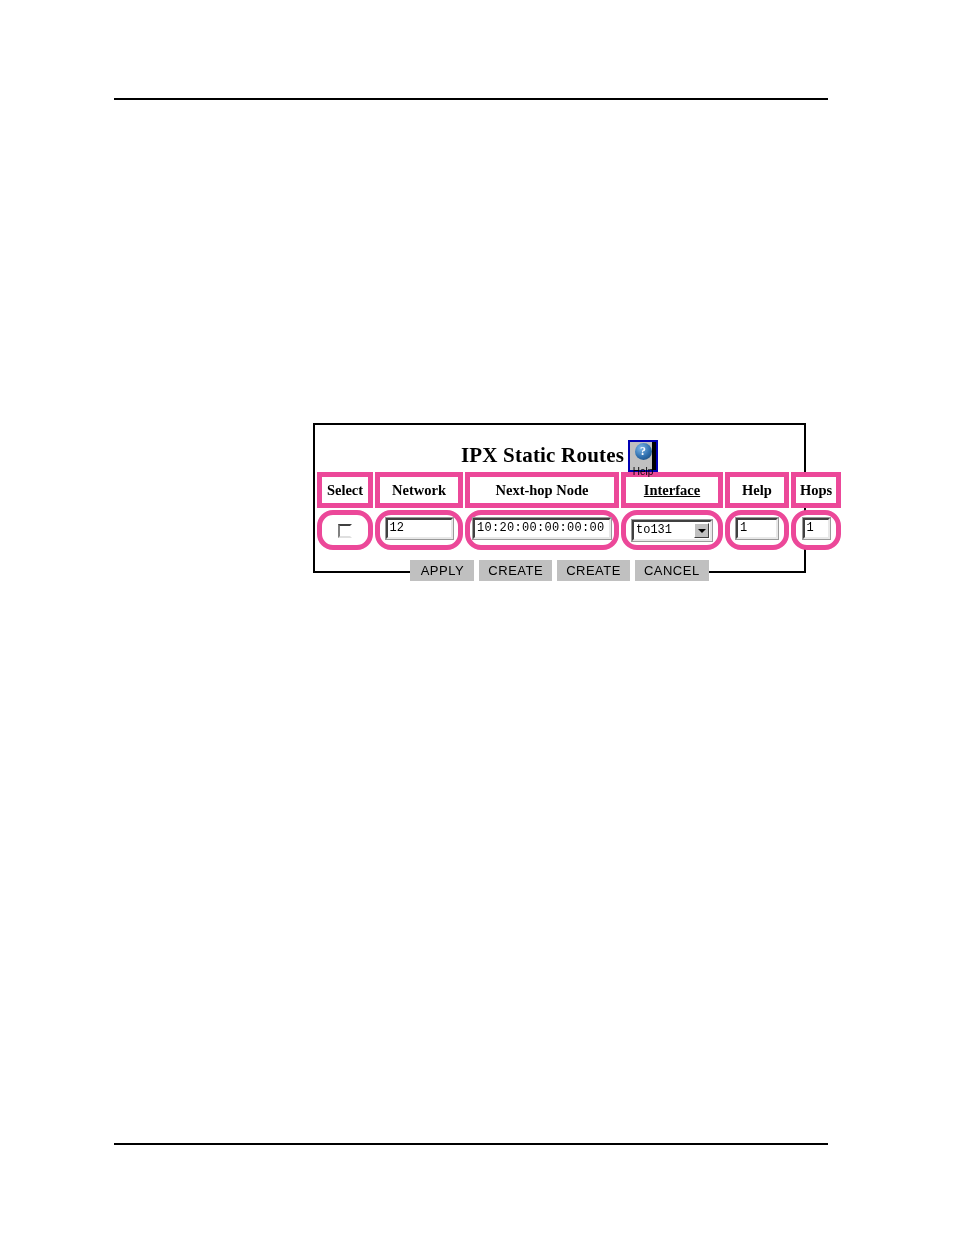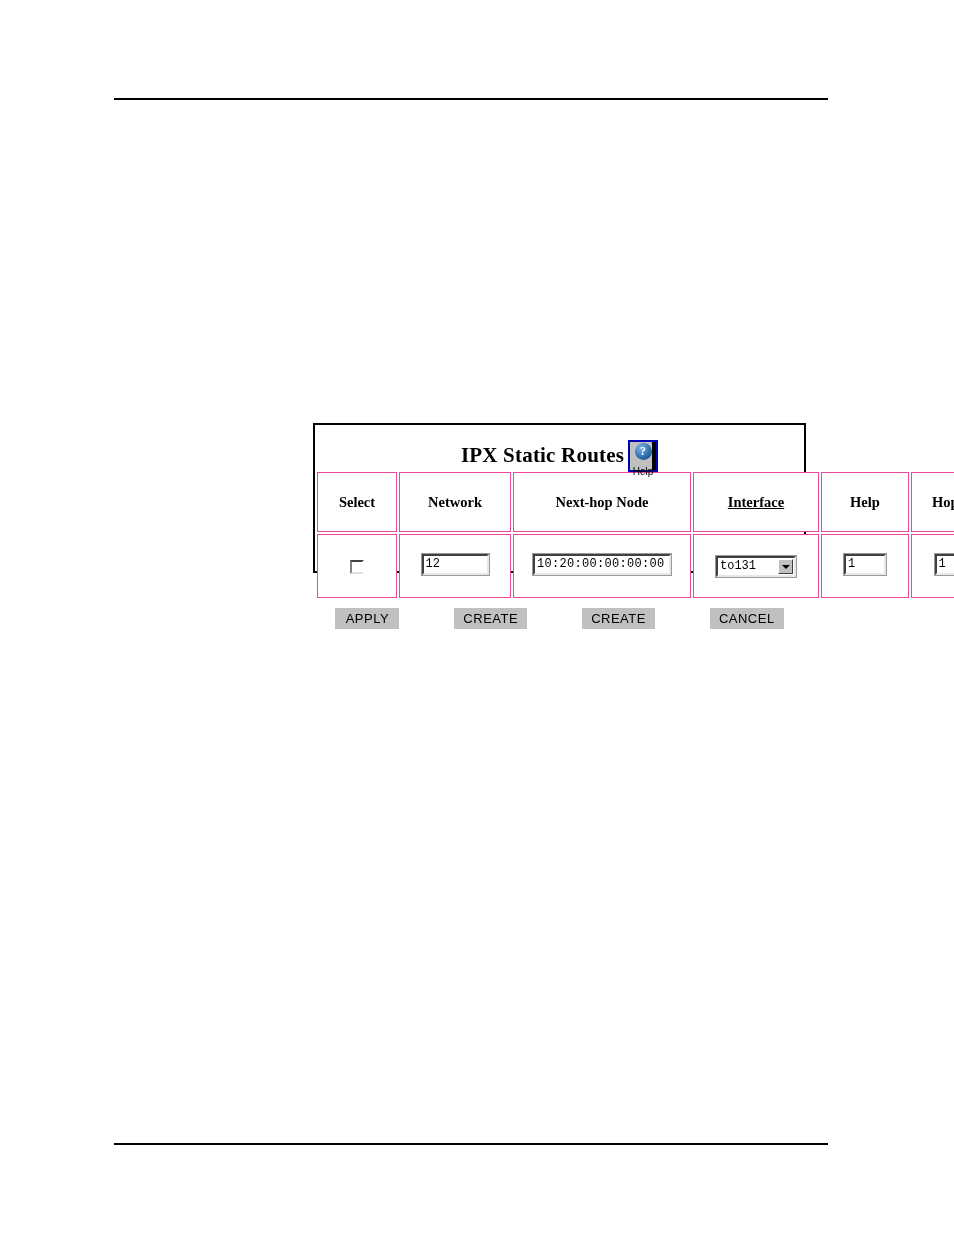--- a/index.html
+++ b/index.html
@@ -106,36 +106,37 @@
   
   .route-table {
     margin: 0 auto;
     border-collapse: separate;
     border-spacing: 2px;
     width: 470px;
     table-layout: fixed;
   }
   .route-table th,
   .route-table td {
-    border: 1px solid #ec4899;
-    background: #ffffff;
-    padding: 16px;
+    border: 5px solid #ec4899;
+    background: #ffffff;
+    padding: 0;
     text-align: center;
     vertical-align: middle;
   }
   .route-table th {
     height: 26px;
     font-family: "Liberation Serif", serif;
     font-weight: bold;
     font-size: 14.5px;
     color: #000000;
     white-space: nowrap;
   }
   .route-table td {
     height: 30px;
+    border-radius: 16px;
   }
 
   .col-select   { width: 46px; }
   .col-network  { width: 78px; margin-left: 48px; }
   .col-nexthop  { width: 144px; }
   .col-interface{ width: 92px; text-decoration: underline; }
   .col-ticks    { width: 54px; }
   .col-hops     { width: 40px; }
 
   
@@ -229,21 +230,20 @@
   .button-bar {
     display: flex;
     justify-content: center;
     align-items: center;
     margin-top: 8px;
   }
   .btn-strip {
     display: flex;
     align-items: stretch;
     background: #ffffff;
-    gap: 25px;
   }
   .btn {
     background: #c0c0c0;
     border: none;
     height: 21px;
     min-width: 64px;
     padding: 0 9px;
     font-family: "Liberation Sans", sans-serif;
     font-size: 13px;
     letter-spacing: 0.5px;

